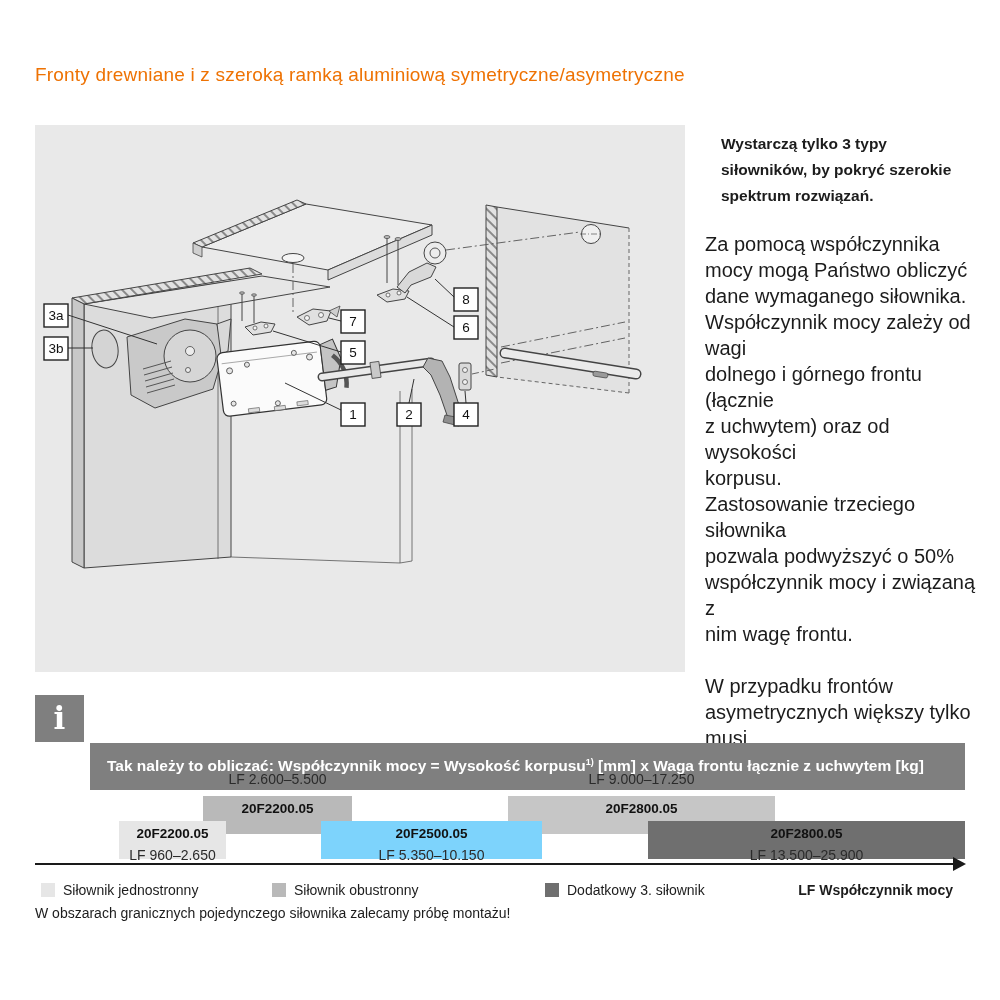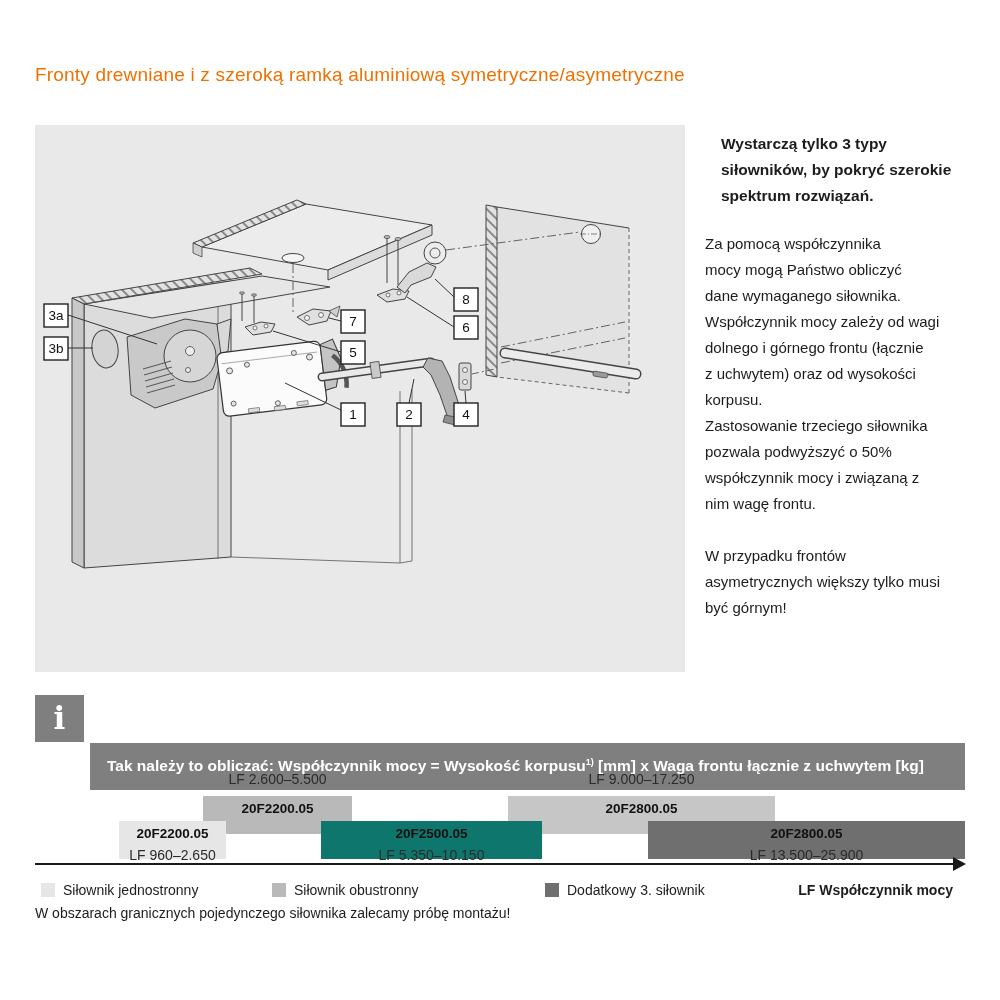--- a/index.html
+++ b/index.html
@@ -14,21 +14,21 @@
     left:35px;top:64px;width:930px;font-size:19px;color:#ee7203;letter-spacing:.2px;
   }
 
   
   #diagram-panel{left:35px;top:125px;width:650px;height:547px;background:#e9e9e9;}
   #diagram-panel svg{display:block;}
 
   
   #intro{left:705px;top:131px;width:272px;}
   #intro .heading{font-size:15.5px;font-weight:bold;line-height:26px;white-space:pre-line;margin:0 0 22px 16px;}
-  #intro .para{font-size:15px;line-height:26px;white-space:pre-line;margin:0 0 26px 0;}
+  #intro .para{font-size:20px;line-height:26px;white-space:pre-line;margin:0 0 26px 0;}
 
   
   #info-icon-box{left:35px;top:695px;width:49px;height:47px;background:#7f7f7f;
     display:flex;align-items:center;justify-content:center;}
   #info-icon-box .iglyph{font-family:"DejaVu Serif","Liberation Serif",serif;font-weight:bold;
     font-size:31px;color:#ffffff;line-height:1;}
   #info-bar{left:90px;top:695px;width:875px;height:47px;background:#7f7f7f;
     display:flex;align-items:center;margin-top:48px;}
   #info-bar .txt{color:#ffffff;font-weight:bold;font-size:15.5px;padding-left:17px;white-space:nowrap;}
   #info-bar sup{font-size:9px;}
@@ -273,21 +273,21 @@
 </div>
 
 <div id="chart" class="abs">
   <div class="range-label rtop" style="left:168px;width:149px">LF 2.600–5.500</div>
   <div class="range-label rtop" style="left:473px;width:267px">LF 9.000–17.250</div>
 
   <div class="bar row-upper" style="left:168px;width:149px;background:#b9b9b9">20F2200.05</div>
   <div class="bar row-upper" style="left:473px;width:267px;background:#c6c6c6">20F2800.05</div>
 
   <div class="bar row-lower" style="left:84px;width:107px;background:#e6e6e6">20F2200.05</div>
-  <div class="bar row-lower" style="left:286px;width:221px;background:#0f766e">20F2500.05</div>
+  <div class="bar row-lower" style="left:286px;width:221px;background:#7dd3fc">20F2500.05</div>
   <div class="bar row-lower" style="left:613px;width:317px;background:#6f6f6f">20F2800.05</div>
 
   <div class="range-label rbottom" style="left:84px;width:107px">LF 960–2.650</div>
   <div class="range-label rbottom" style="left:286px;width:221px">LF 5.350–10.150</div>
   <div class="range-label rbottom" style="left:613px;width:317px">LF 13.500–25.900</div>
 
   <div id="axis-line"></div>
   <div id="axis-arrow"></div>
 </div>
 

